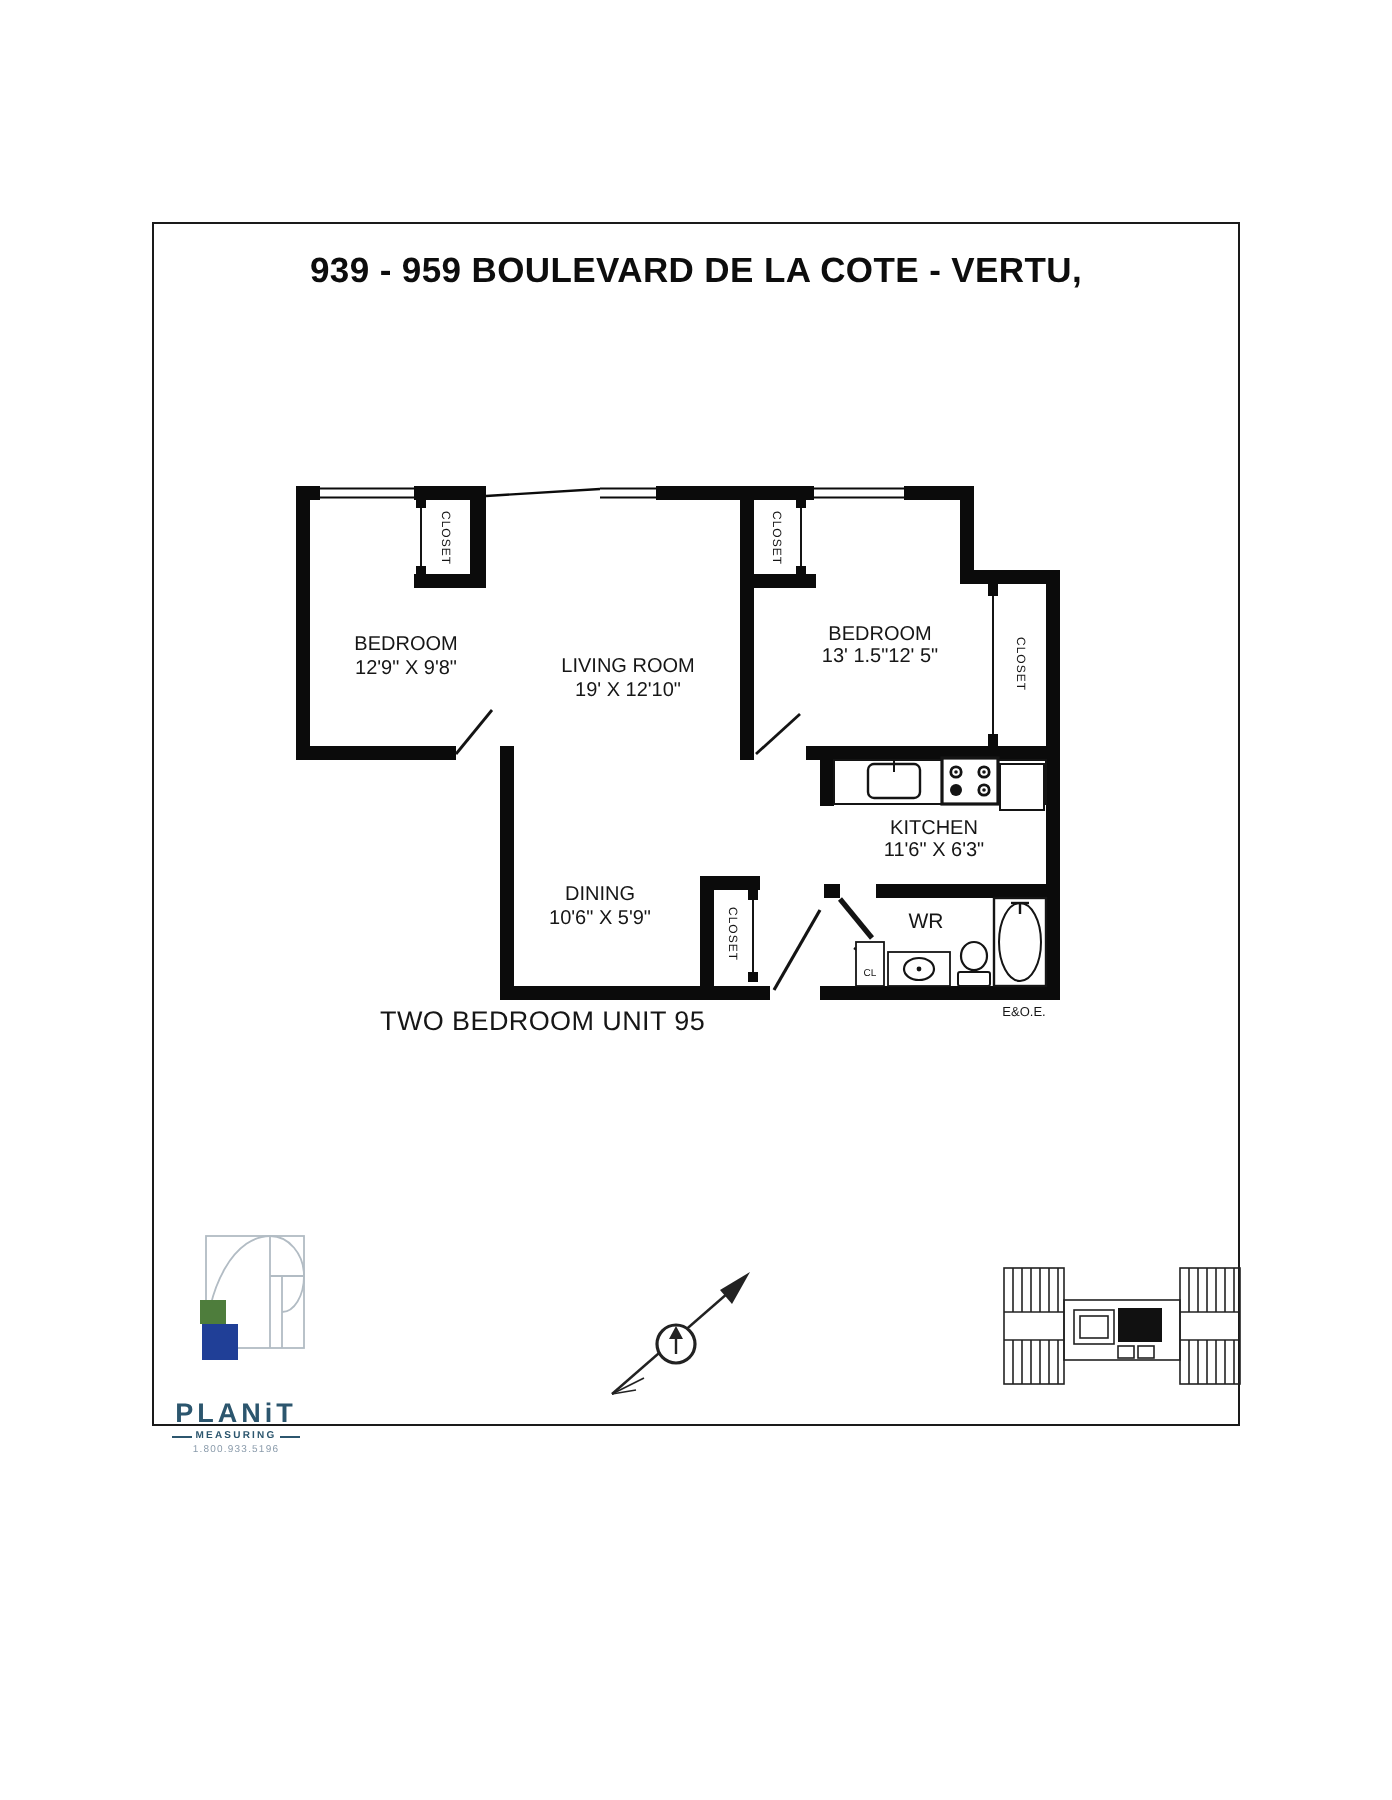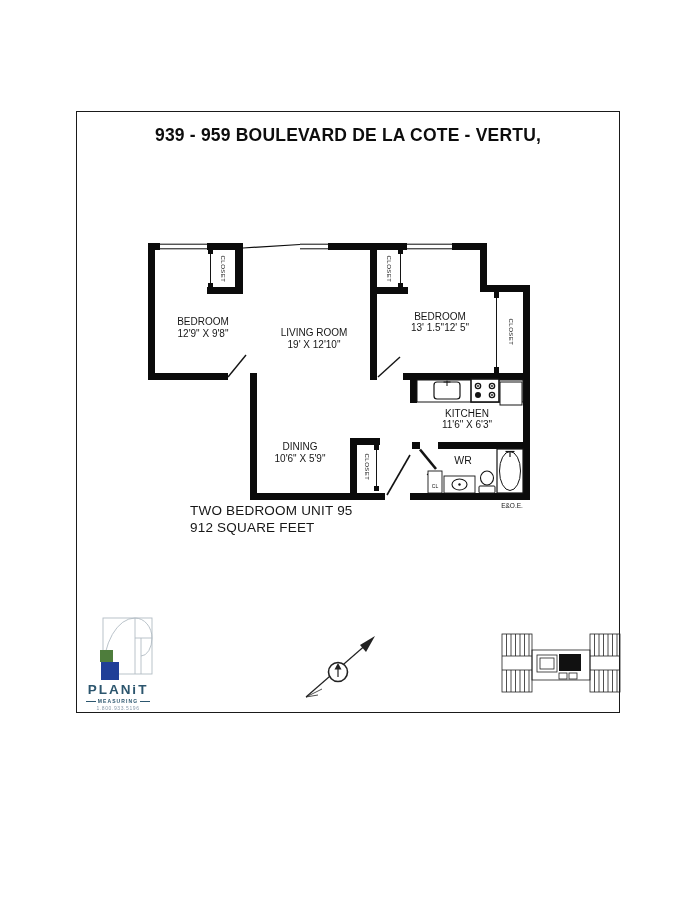--- a/index.html
+++ b/index.html
@@ -5,21 +5,21 @@
   html,body{margin:0;padding:0;background:#fff;}
   .page{position:relative;width:696px;height:900px;background:#ffffff;overflow:hidden;
         font-family:"Liberation Sans",sans-serif;color:#111;}
   .sheet{position:absolute;left:76px;top:111px;width:542px;height:600px;border:1.6px solid #1a1a1a;}
   .title{position:absolute;left:76px;top:125px;width:544px;text-align:center;
          font-weight:bold;font-size:17.5px;line-height:21px;letter-spacing:.2px;color:#0d0d0d;}
   .plan{position:absolute;left:140px;top:228px;}
   .summary{position:absolute;left:147px;top:502px;font-size:13.5px;line-height:17px;
            letter-spacing:.2px;color:#161616;margin-left:43px;}
   .logo{position:absolute;left:86px;top:615px;width:64px;text-align:center;}
-  .logo .brand{font-size:13.5px;font-weight:bold;letter-spacing:2px;color:#2c566e;margin-top:1px;}
+  .logo .brand{font-size:13.5px;font-weight:bold;letter-spacing:2px;color:#2c566e;margin-top:18px;}
   .logo .tagline{display:flex;align-items:center;gap:2px;font-size:5px;font-weight:bold;
                  letter-spacing:1.1px;color:#2c566e;margin-top:1px;}
   .logo .tagline::before,.logo .tagline::after{content:"";flex:1;border-top:1px solid #2c566e;}
   .logo .phone{font-size:5px;letter-spacing:.6px;color:#8a9bab;margin-top:1px;}
   .compass{position:absolute;left:298px;top:627px;}
   .keyplan{position:absolute;left:500px;top:630px;}
   svg text{font-family:"Liberation Sans",sans-serif;fill:#161616;}
 </style>
 </head>
 <body>
@@ -150,21 +150,20 @@
       <text font-size="6" letter-spacing="0.5" x="83" y="43" transform="rotate(90 83 41)">CLOSET</text>
       <text font-size="6" letter-spacing="0.5" x="248.5" y="43" transform="rotate(90 248.5 41)">CLOSET</text>
       <text font-size="6" letter-spacing="0.5" x="370.5" y="106" transform="rotate(90 370.5 104)">CLOSET</text>
       <text font-size="6" letter-spacing="0.5" x="226.5" y="241" transform="rotate(90 226.5 239)">CLOSET</text>
       <text x="372" y="280" font-size="6.5">E&amp;O.E.</text>
     </g>
   </svg>
 
   <div class="summary">
     <div>TWO BEDROOM UNIT 95</div>
-    <div>912 SQUARE FEET</div>
   </div>
 
   <div class="logo">
     <svg width="56" height="66" viewBox="0 0 56 66" style="margin-left:14px;display:block;">
       <g fill="none" stroke="#b2bcc4" stroke-width="0.9">
         <rect x="3" y="3" width="49" height="56"></rect>
         <line x1="35" y1="3" x2="35" y2="59"></line>
         <line x1="35" y1="23" x2="52" y2="23"></line>
         <line x1="41" y1="23" x2="41" y2="59"></line>
         <path d="M 3 59 A 32 56 0 0 1 35 3"></path>

